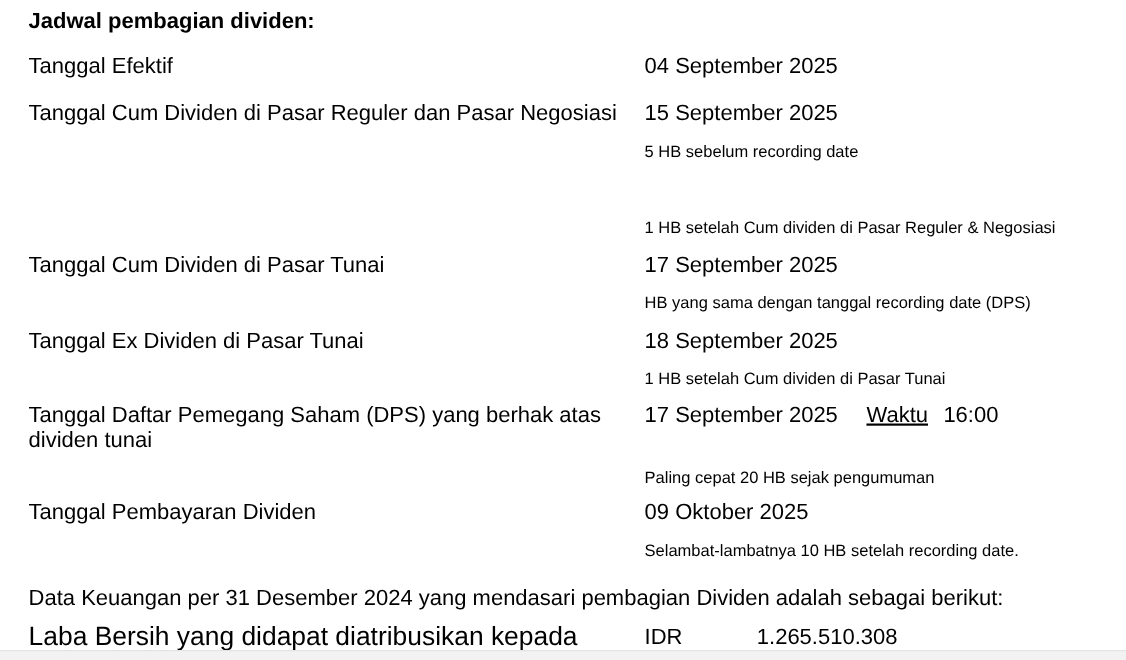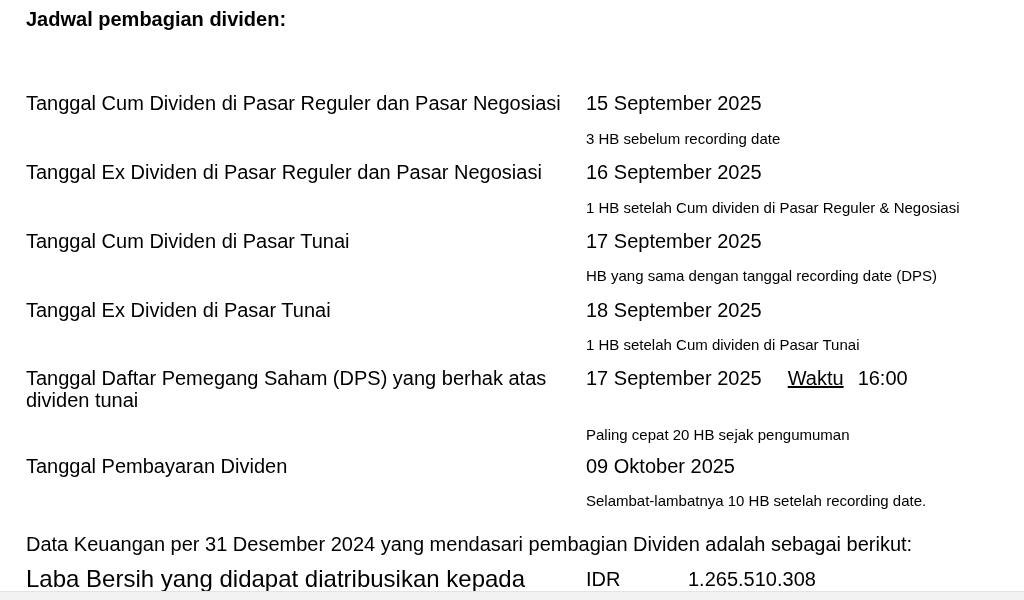--- a/index.html
+++ b/index.html
@@ -64,31 +64,31 @@
     border-top: 1px solid #e3e3e3;
   }
 </style>
 </head>
 <body>
 
 <div class="page">
 
   <div class="line doc-title" style="top: 8px;">Jadwal pembagian dividen:</div>
 
+  <div class="line sched-row" style="top: 49px;">
+    <div class="sched-label">Tanggal Efektif</div>
+    <div class="sched-value">04 September 2025</div>
+  </div>
 
   <div class="line sched-row" style="top: 92px;">
     <div class="sched-label">Tanggal Cum Dividen di Pasar Reguler dan Pasar Negosiasi</div>
     <div class="sched-value">15 September 2025</div>
   </div>
-  <div class="note" style="top: 130px;">3 HB sebelum recording date</div>
+  <div class="note" style="top: 130px;">5 HB sebelum recording date</div>
 
-  <div class="line sched-row" style="top: 161px;">
-    <div class="sched-label">Tanggal Ex Dividen di Pasar Reguler dan Pasar Negosiasi</div>
-    <div class="sched-value">16 September 2025</div>
-  </div>
   <div class="note" style="top: 199px;">1 HB setelah Cum dividen di Pasar Reguler &amp; Negosiasi</div>
 
   <div class="line sched-row" style="top: 230px;">
     <div class="sched-label">Tanggal Cum Dividen di Pasar Tunai</div>
     <div class="sched-value">17 September 2025</div>
   </div>
   <div class="note" style="top: 267px;">HB yang sama dengan tanggal recording date (DPS)</div>
 
   <div class="line sched-row" style="top: 299px;">
     <div class="sched-label">Tanggal Ex Dividen di Pasar Tunai</div>

